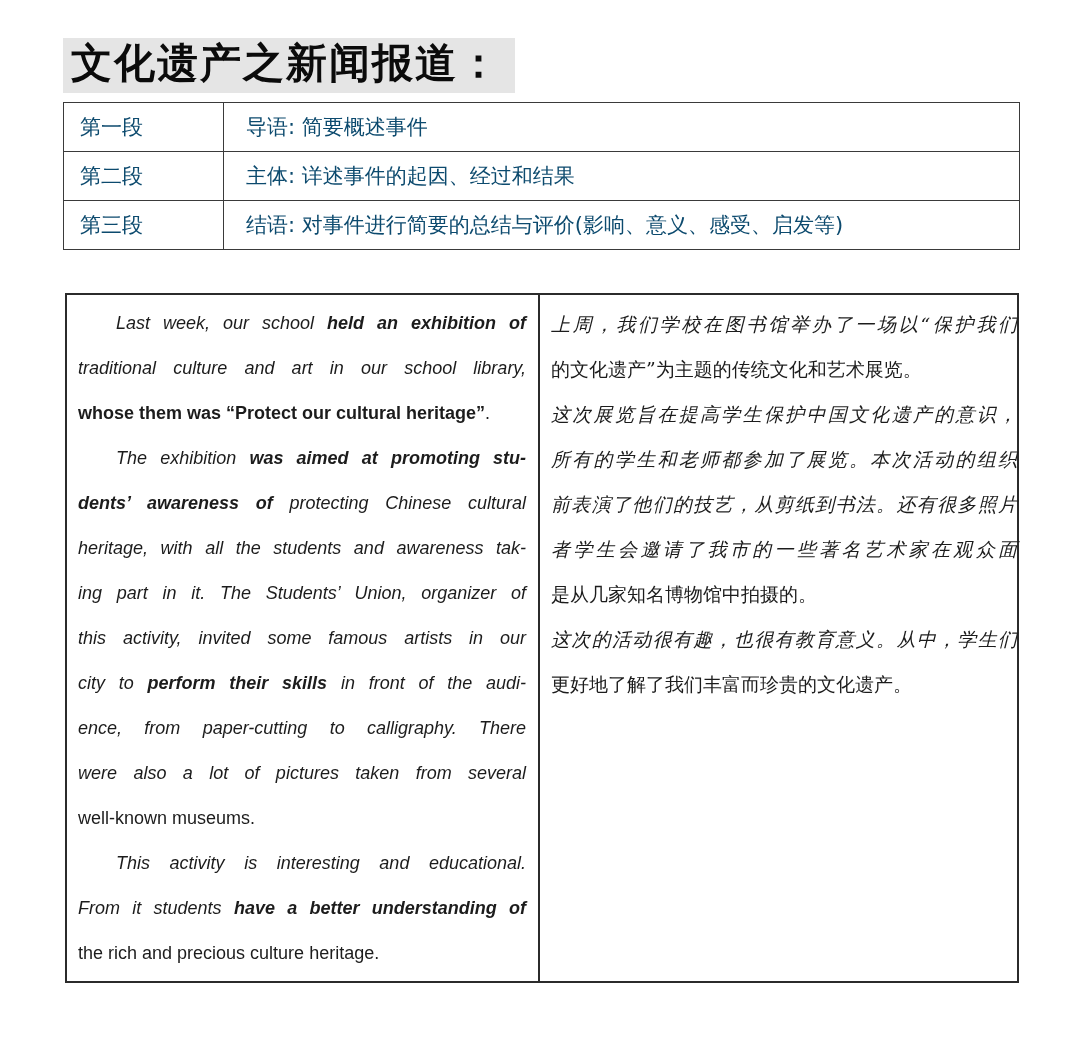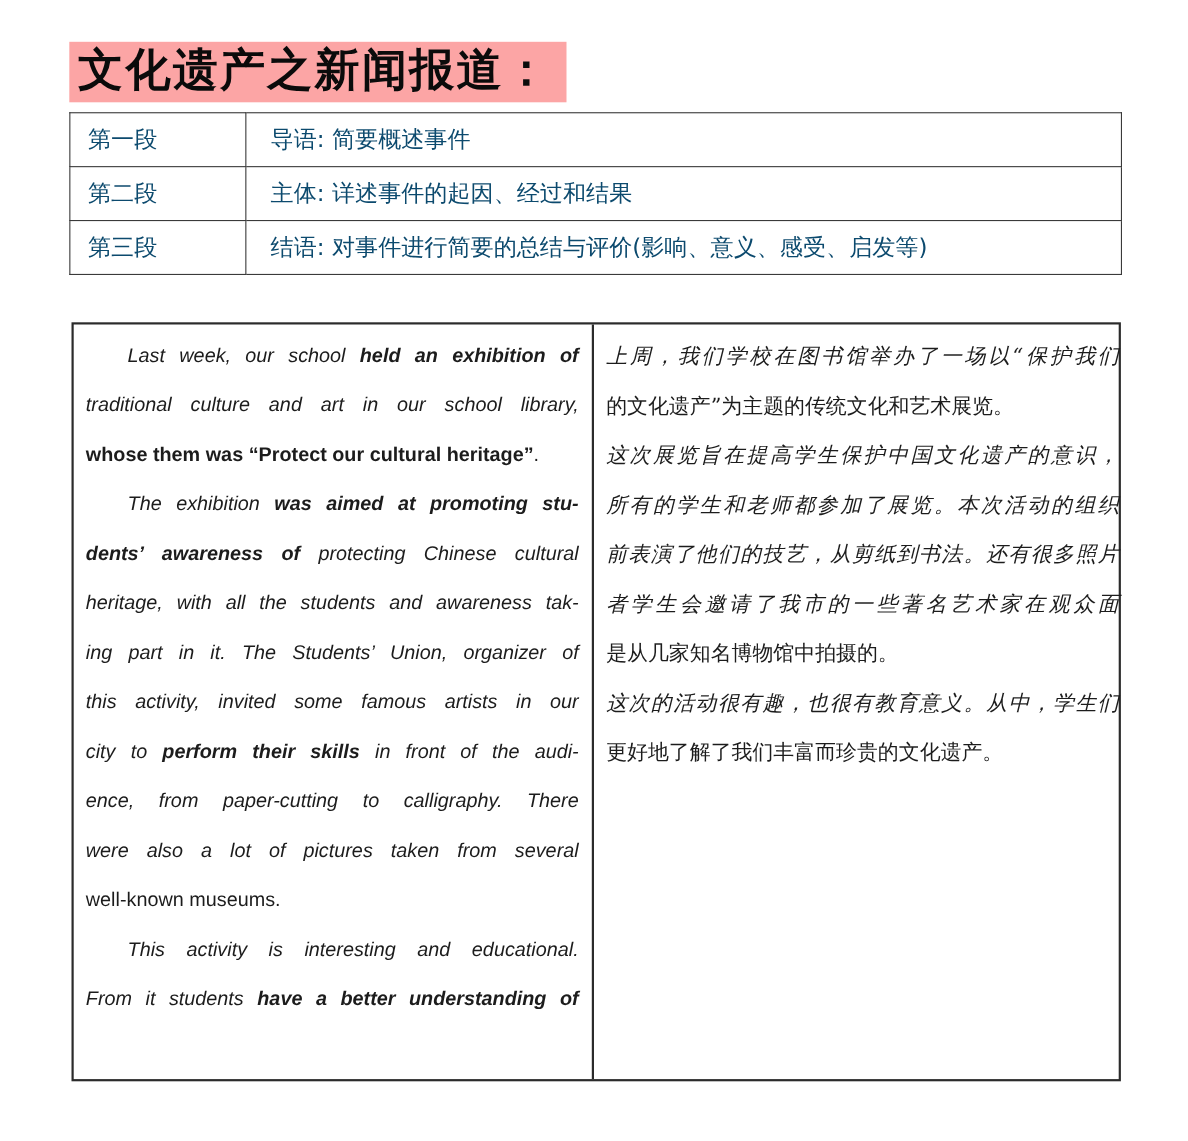--- a/index.html
+++ b/index.html
@@ -73,21 +73,21 @@
   .tline.last{text-align-last:left;}
   .tline.indent{text-indent:38px;}
   .bold{font-weight:700;}
 </style>
 </head>
 <body>
 
 <div class="page">
 
   <div class="title-wrap">
-    <span class="title" style="background: #fca5a5;">文化遗产之新闻报道：</span>
+    <span class="title" style="background: #e5e5e5;">文化遗产之新闻报道：</span>
   </div>
 
   <table class="structure">
     <tbody>
       <tr>
         <td class="c1">第一段</td>
         <td class="c2">导语: 简要概述事件</td>
       </tr>
       <tr>
         <td class="c1">第二段</td>
@@ -109,20 +109,21 @@
         <div class="tline"><span class="bold">dents’ awareness of</span><span> protecting Chinese cultural</span></div>
         <div class="tline"><span>heritage, with all the students and awareness tak-</span></div>
         <div class="tline"><span>ing part in it. The Students’ Union, organizer of</span></div>
         <div class="tline"><span>this activity, invited some famous artists in our</span></div>
         <div class="tline"><span>city to </span><span class="bold">perform their skills</span><span> in front of the audi-</span></div>
         <div class="tline"><span>ence, from paper-cutting to calligraphy. There</span></div>
         <div class="tline"><span>were also a lot of pictures taken from several</span></div>
         <div class="tline last"><span>well-known museums.</span></div>
         <div class="tline indent"><span>This activity is interesting and educational.</span></div>
         <div class="tline"><span>From it students </span><span class="bold">have a better understanding of</span></div>
+        <div class="tline last"><span>the rich and precious culture heritage.</span></div>
       </div>
     <div class="col zh">
         <div class="tline"><span>上周，我们学校在图书馆举办了一场以“保护我们</span></div>
         <div class="tline last"><span>的文化遗产”为主题的传统文化和艺术展览。</span></div>
         <div class="tline"><span>这次展览旨在提高学生保护中国文化遗产的意识，</span></div>
         <div class="tline"><span>所有的学生和老师都参加了展览。本次活动的组织</span></div>
         <div class="tline"><span>前表演了他们的技艺，从剪纸到书法。还有很多照片</span></div>
         <div class="tline"><span>者学生会邀请了我市的一些著名艺术家在观众面</span></div>
         <div class="tline last"><span>是从几家知名博物馆中拍摄的。</span></div>
         <div class="tline"><span>这次的活动很有趣，也很有教育意义。从中，学生们</span></div>

